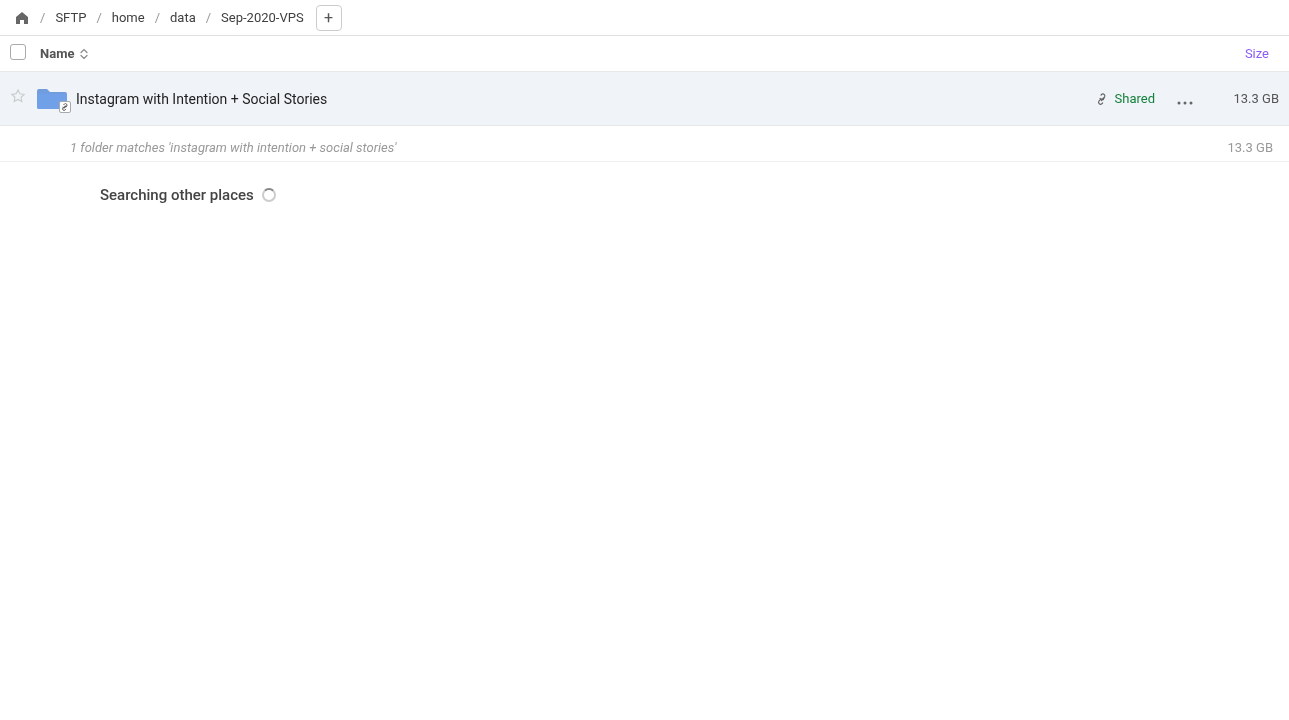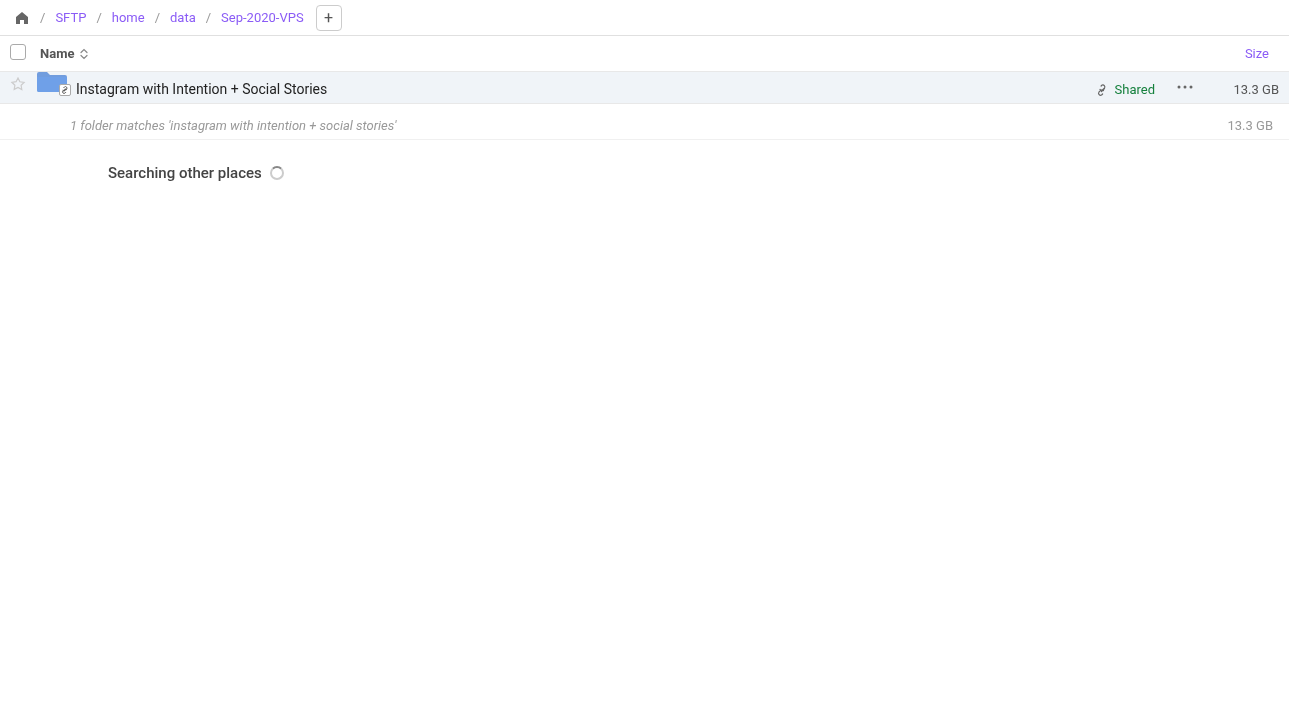--- a/index.html
+++ b/index.html
@@ -39,21 +39,21 @@
       flex-shrink: 0;
     }
 
     .breadcrumb-sep {
       color: #999;
       font-size: 13px;
       padding: 0 2px;
     }
 
     .breadcrumb-item {
-      color: #8b5cf6;
+      color: #404040;
       font-size: 13px;
       cursor: pointer;
       padding: 2px 4px;
       border-radius: 3px;
     }
 
     .add-btn {
       display: flex;
       align-items: center;
       justify-content: center;
@@ -102,25 +102,25 @@
     .col-size {
       color: #8b5cf6;
       font-size: 13px;
       text-align: right;
       padding-right: 10px;
     }
 
     
     .file-row {
       display: flex;
-      align-items: flex-end;
+      align-items: center;
       padding: 6px 10px;
       background: #f0f4f8;
       border-bottom: 1px solid #e8e8e8;
-      height: 32px;
+      height: 54px;
       cursor: pointer;
     }
 
     .row-star {
       width: 24px;
       color: #f0c040;
       font-size: 15px;
       flex-shrink: 0;
     }
 
@@ -222,21 +222,20 @@
       padding: 24px 16px 12px 100px;
       display: flex;
       align-items: center;
       gap: 8px;
     }
 
     .searching-label {
       font-size: 15px;
       color: #444;
       font-weight: 500;
-      margin-left: 8px;
     }
 
     .spinner {
       width: 14px;
       height: 14px;
       border: 2px solid #ccc;
       border-top-color: #888;
       border-radius: 50%;
       animation: spin 0.8s linear infinite;
       flex-shrink: 0;

